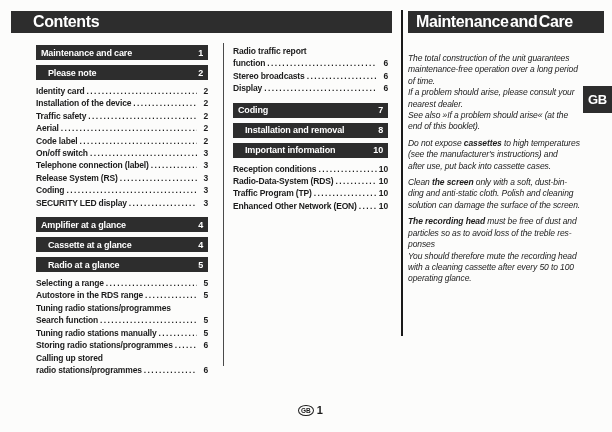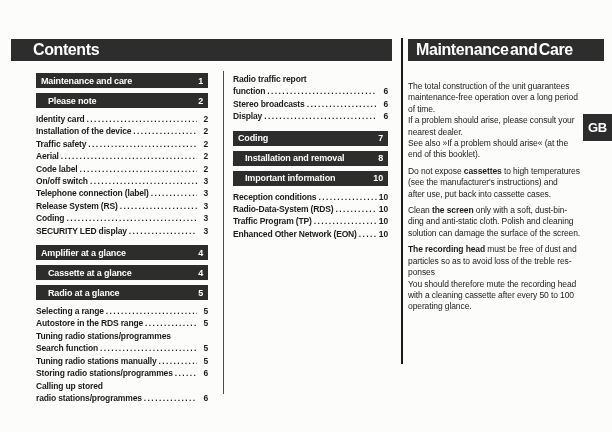--- a/index.html
+++ b/index.html
@@ -1,21 +1,21 @@
 <!DOCTYPE html>
 <html><head>
 <meta charset="utf-8">
 <style>
   html,body{margin:0;padding:0;}
   body{
     width:612px;height:432px;background:#fcfcfb;
     font-family:"Liberation Sans",sans-serif;color:#1c1c1c;
     position:relative;overflow:hidden;
   }
-  .canvas{position:absolute;inset:0;margin-top:28px;}
+  .canvas{position:absolute;inset:0;}
 
   
   .page{position:absolute;top:11px;}
   .page-left{left:11px;width:381px;height:410px;}
   .page-right{left:408px;width:196px;height:410px;}
 
   .page-title-bar{
     height:22px;background:#2d2d2d;color:#fff;
     display:flex;align-items:center;
   }
@@ -63,21 +63,21 @@
     position:absolute;left:222px;top:393px;width:155px;
     display:flex;justify-content:center;align-items:center;gap:3px;
   }
   .gb-oval{
     font-size:6.5px;font-weight:bold;border:1px solid #1c1c1c;border-radius:50%;
     padding:1px 2px;line-height:7px;letter-spacing:0;
   }
   .pgnum{font-size:11px;font-weight:bold;}
 
   
-  .body-text{margin-top:20px;font-size:8.5px;line-height:11.4px;letter-spacing:-0.1px;}
+  .body-text{margin-top:20px;font-size:8.5px;line-height:11.4px;letter-spacing:-0.1px;font-style:italic;}
   .body-text .para{margin-bottom:5px;}
   .body-text .line{white-space:nowrap;}
   .body-text .b{font-weight:bold;}
 
   
   .gb-tab{
     position:absolute;left:583px;top:86px;width:29px;height:27px;
     background:#2d2d2d;color:#fff;display:flex;align-items:center;justify-content:center;
   }
   .gb-tab span{font-weight:bold;font-size:13px;letter-spacing:-0.3px;}

